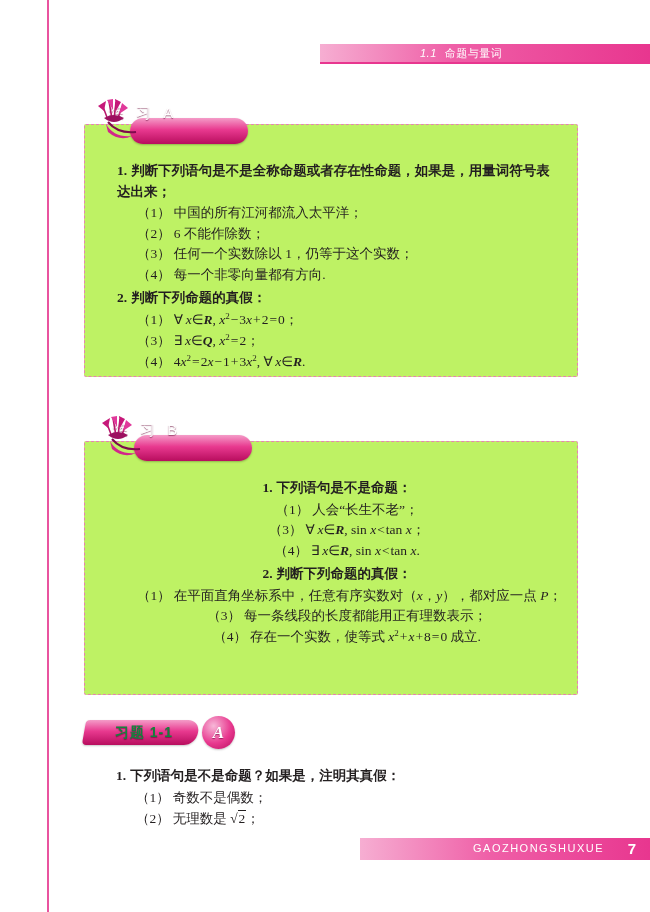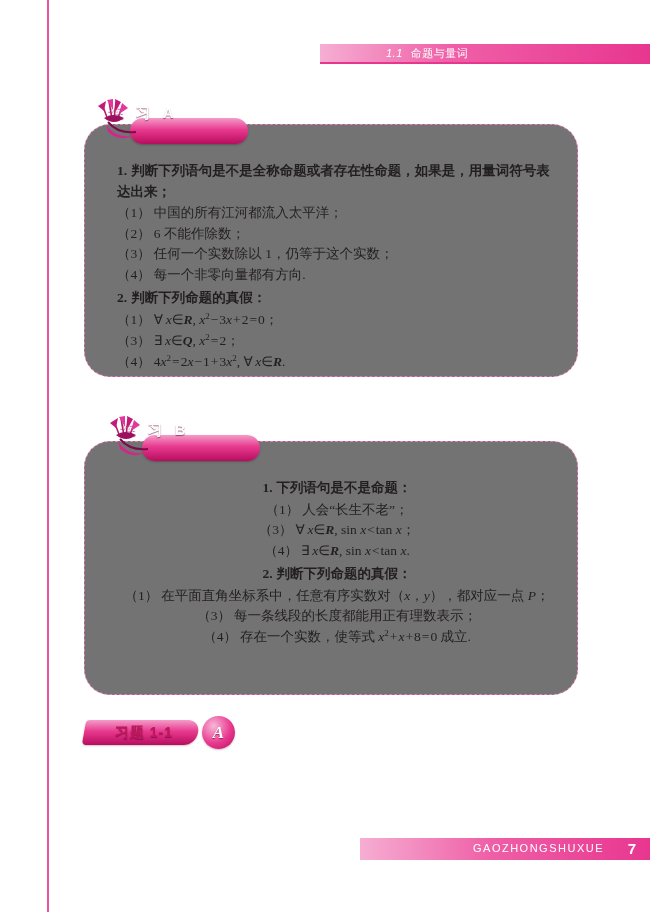--- a/index.html
+++ b/index.html
@@ -38,71 +38,71 @@
     right: 0;
     top: 44px;
     width: 330px;
     height: 20px;
     background: #ef5fa7;
     background: linear-gradient(to right, #f6aed2 0%, #ef5fa7 40%, #e8368f 100%);
     border-bottom: 2px solid #e8368f;
     display: flex;
     align-items: center;
     justify-content: flex-start;
-    padding-left: 66px;
+    padding-left: 100px;
     box-sizing: border-box;
   }
   .header-text {
     color: #ffffff;
     font-size: 11px;
     letter-spacing: .5px;
     font-family: "Liberation Sans", sans-serif;
     white-space: nowrap;
   }
   .header-text .num { font-style: italic; margin-right: 8px; }
 
   
   .panel {
     position: absolute;
-    background: #737373;
+    background: #bef264;
     border: 1px dashed #e87fb6;
-    border-radius: 26px;
+    border-radius: 2px;
     box-sizing: border-box;
   }
   .panel-a { left: 84px; top: 124px; width: 494px; height: 253px; }
   .panel-b { left: 84px; top: 441px; width: 494px; height: 254px; text-align: center; }
 
   
   .badge {
     position: absolute;
     width: 168px;
     height: 52px;
   }
   .badge-a { left: 84px; top: 100px; }
-  .badge-b { left: 96px; top: 417px; }
+  .badge-b { left: 88px; top: 417px; }
 
   .ribbon {
     position: absolute;
     left: 46px;
     top: 18px;
     width: 118px;
     height: 26px;
     border-radius: 13px;
     background: linear-gradient(to bottom, #f49cc8 0%, #e8398f 45%, #b80d5e 100%);
     box-shadow: 0 1px 2px rgba(0,0,0,.25);
   }
   .ribbon-text {
     position: absolute;
     left: 0; top: 0;
     width: 118px; height: 26px;
     line-height: 26px;
     text-align: center;
     color: #ffffff;
     font-size: 15px;
-    font-weight: bold;
+    font-weight: normal;
     letter-spacing: 4px;
     font-family: "Liberation Sans", sans-serif;
     text-shadow: 0 1px 1px rgba(100,0,50,.6);
   }
   .quill {
     position: absolute;
     left: 8px;
     top: -2px;
     width: 56px;
     height: 50px;
@@ -122,20 +122,21 @@
   }
   .q-head {
     font-weight: bold;
     margin-bottom: 1px;
   }
   .q-head .qn {
     font-family: "Liberation Serif", serif;
     margin-right: 4px;
   }
   .sub {
+    margin-left: 20px;
     white-space: nowrap;
   }
   .sub .lbl { margin-right: 3px; }
 
   i.v { font-family: "Liberation Serif", serif; font-style: italic; }
   .bi { font-family: "Liberation Serif", serif; font-weight: bold; font-style: italic; }
   sup { font-size: 9px; vertical-align: super; }
   .op { margin: 0 1px; }
 
   
@@ -154,21 +155,21 @@
     background: linear-gradient(to bottom, #f49cc8 0%, #e8398f 45%, #b80d5e 100%);
     transform: skewX(-10deg);
     box-shadow: 0 1px 2px rgba(0,0,0,.22);
   }
   .ex-plate-text {
     position: absolute;
     left: 6px; top: 4px;
     width: 108px; height: 25px;
     line-height: 25px;
     text-align: center;
-    color: #be185d;
+    color: #15803d;
     font-size: 14px;
     font-weight: bold;
     letter-spacing: 1px;
     font-family: "Liberation Sans", sans-serif;
     text-shadow: 0 1px 1px rgba(100,0,50,.6);
   }
   .ex-circle {
     position: absolute;
     left: 118px; top: 0;
     width: 33px; height: 33px;
@@ -370,20 +371,33 @@
     </svg>
   </div>
 
   <div class="exheader">
     <div class="ex-plate"></div>
     <div class="ex-plate-text">习题 1-1</div>
     <div class="ex-circle"></div>
     <div class="ex-circle-text">A</div>
   </div>
 
+  <div class="ex-body">
+    <div class="q">
+      <div class="q-head">
+        <span class="qn">1.</span><span>下列语句是不是命题？如果是，注明其真假：</span>
+      </div>
+      <div class="sub">
+        <span class="lbl">（1）</span><span>奇数不是偶数；</span>
+      </div>
+      <div class="sub">
+        <span class="lbl">（2）</span><span>无理数是 <span class="radical">√<span class="bar">2</span></span>；</span>
+      </div>
+    </div>
+  </div>
 
   <div class="footer">
     <div class="footer-bar"></div>
     <div class="footer-brand">GAOZHONGSHUXUE</div>
     <div class="footer-page">7</div>
   </div>
 
 </div>
 
 </body></html>

